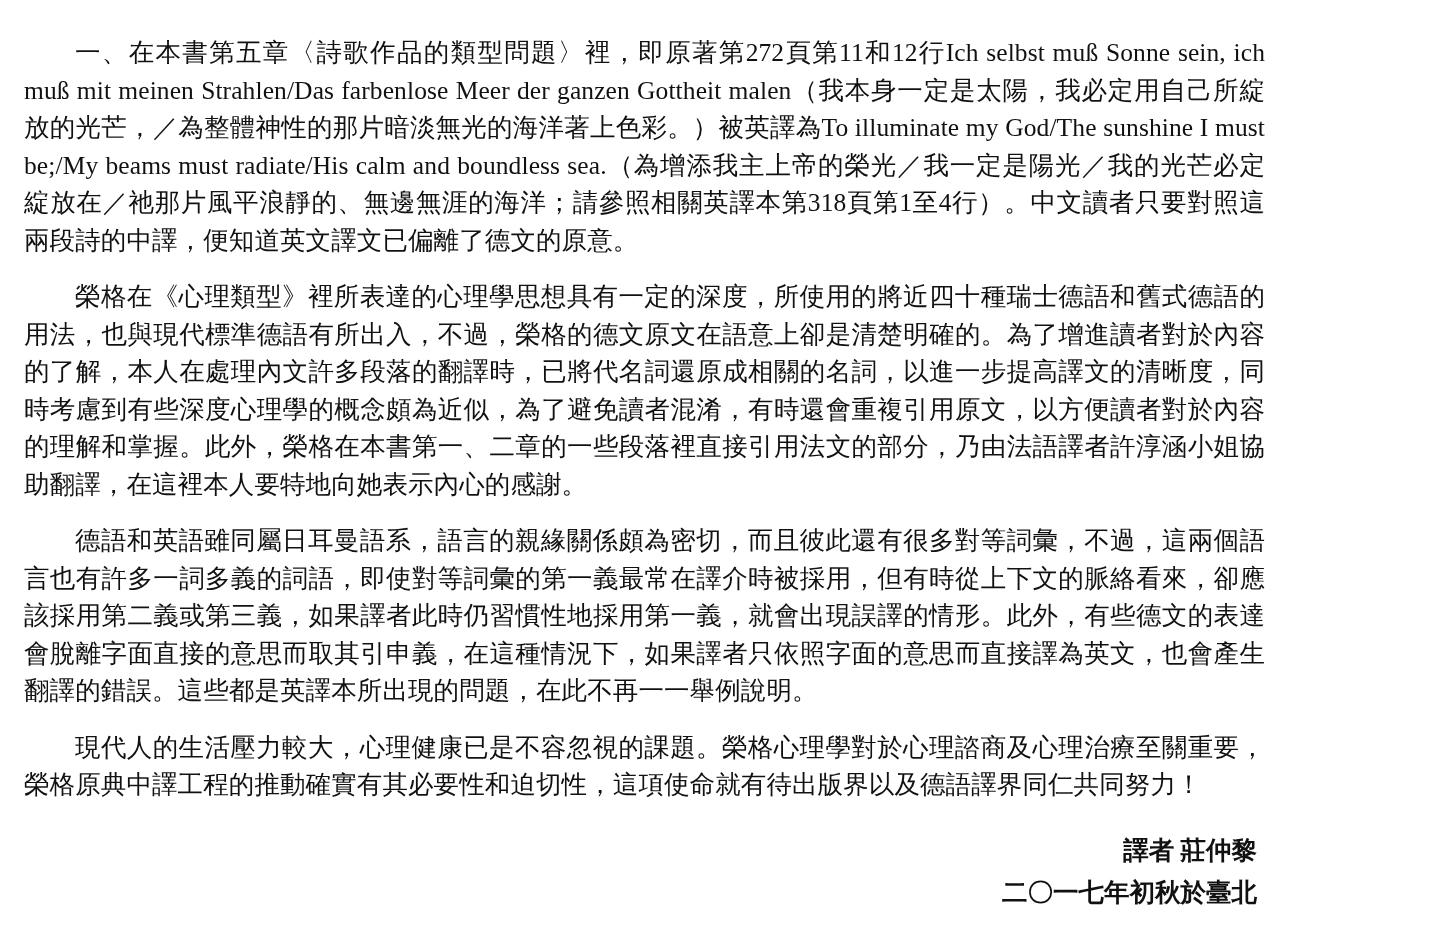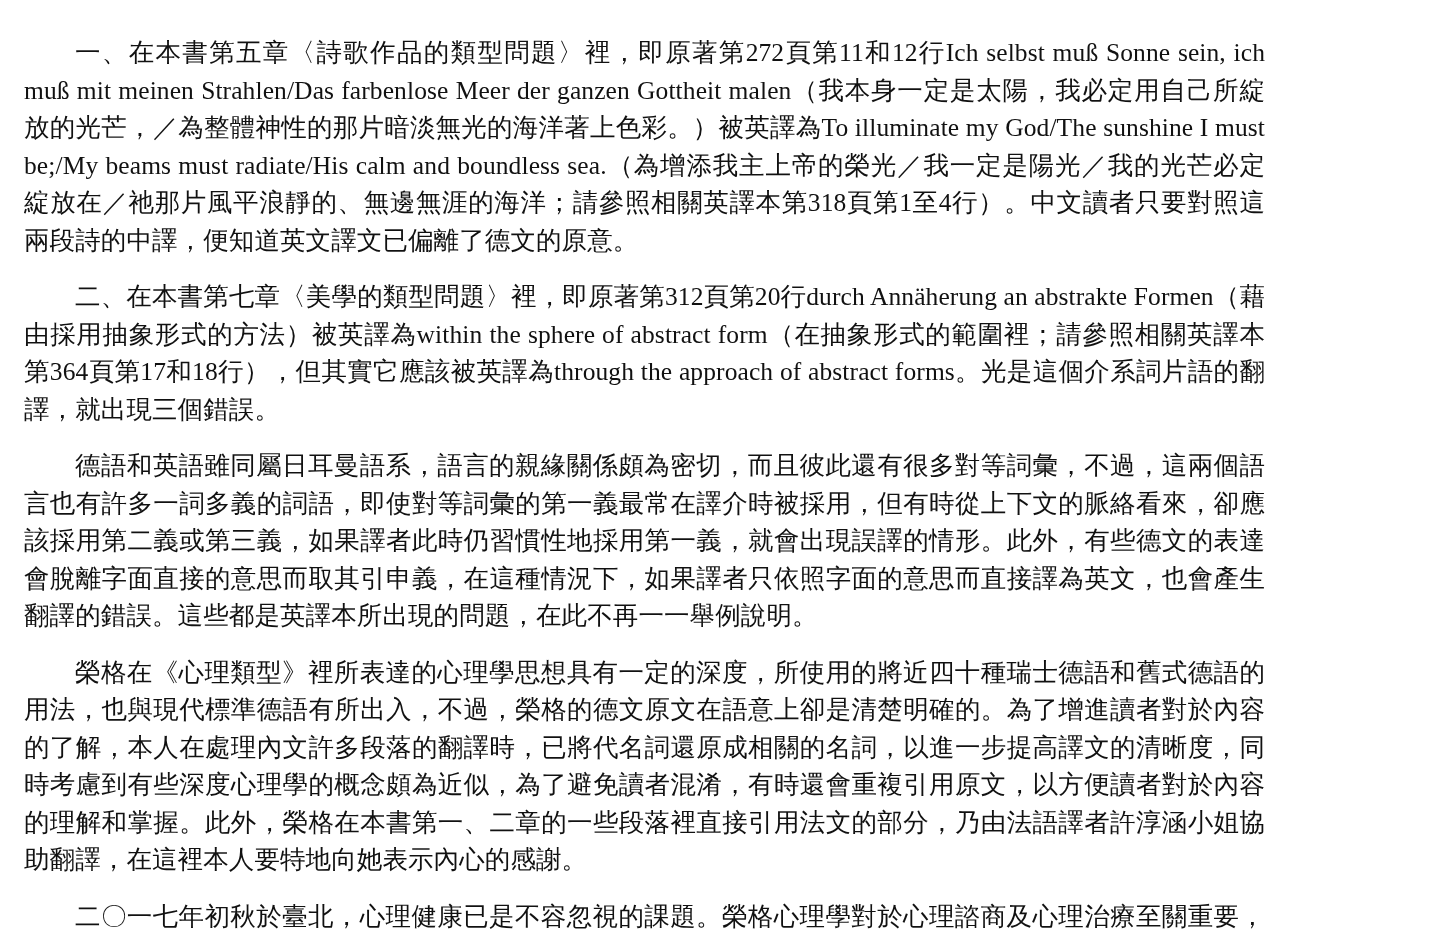--- a/index.html
+++ b/index.html
@@ -46,23 +46,22 @@
     display: block;
     font-weight: bold;
   }
 </style>
 </head>
 <body>
 
 <div class="page">
 
   <p class="para">一、在本書第五章〈詩歌作品的類型問題〉裡，即原著第272頁第11和12行Ich selbst muß Sonne sein, ich muß mit meinen Strahlen/Das farbenlose Meer der ganzen Gottheit malen（我本身一定是太陽，我必定用自己所綻放的光芒，／為整體神性的那片暗淡無光的海洋著上色彩。）被英譯為To illuminate my God/The sunshine I must be;/My beams must radiate/His calm and boundless sea.（為增添我主上帝的榮光／我一定是陽光／我的光芒必定綻放在／祂那片風平浪靜的、無邊無涯的海洋；請參照相關英譯本第318頁第1至4行）。中文讀者只要對照這兩段詩的中譯，便知道英文譯文已偏離了德文的原意。</p>
-  <p class="para">二、在本書第七章〈美學的類型問題〉裡，即原著第312頁第20行durch Annäherung an abstrakte Formen（藉由採用抽象形式的方法）被英譯為within the sphere of abstract form（在抽象形式的範圍裡；請參照相關英譯本第364頁第17和18行），但其實它應該被英譯為through the approach of abstract forms。光是這個介系詞片語的翻譯，就出現三個錯誤。</p>
+  <p class="para">榮格在《心理類型》裡所表達的心理學思想具有一定的深度，所使用的將近四十種瑞士德語和舊式德語的用法，也與現代標準德語有所出入，不過，榮格的德文原文在語意上卻是清楚明確的。為了增進讀者對於內容的了解，本人在處理內文許多段落的翻譯時，已將代名詞還原成相關的名詞，以進一步提高譯文的清晰度，同時考慮到有些深度心理學的概念頗為近似，為了避免讀者混淆，有時還會重複引用原文，以方便讀者對於內容的理解和掌握。此外，榮格在本書第一、二章的一些段落裡直接引用法文的部分，乃由法語譯者許淳涵小姐協助翻譯，在這裡本人要特地向她表示內心的感謝。</p>
   <p class="para">德語和英語雖同屬日耳曼語系，語言的親緣關係頗為密切，而且彼此還有很多對等詞彙，不過，這兩個語言也有許多一詞多義的詞語，即使對等詞彙的第一義最常在譯介時被採用，但有時從上下文的脈絡看來，卻應該採用第二義或第三義，如果譯者此時仍習慣性地採用第一義，就會出現誤譯的情形。此外，有些德文的表達會脫離字面直接的意思而取其引申義，在這種情況下，如果譯者只依照字面的意思而直接譯為英文，也會產生翻譯的錯誤。這些都是英譯本所出現的問題，在此不再一一舉例說明。</p>
-  <p class="para">榮格在《心理類型》裡所表達的心理學思想具有一定的深度，所使用的將近四十種瑞士德語和舊式德語的用法，也與現代標準德語有所出入，不過，榮格的德文原文在語意上卻是清楚明確的。為了增進讀者對於內容的了解，本人在處理內文許多段落的翻譯時，已將代名詞還原成相關的名詞，以進一步提高譯文的清晰度，同時考慮到有些深度心理學的概念頗為近似，為了避免讀者混淆，有時還會重複引用原文，以方便讀者對於內容的理解和掌握。此外，榮格在本書第一、二章的一些段落裡直接引用法文的部分，乃由法語譯者許淳涵小姐協助翻譯，在這裡本人要特地向她表示內心的感謝。</p>
-  <p class="para">二〇一七年初秋於臺北，心理健康已是不容忽視的課題。榮格心理學對於心理諮商及心理治療至關重要，榮格原典中譯工程的推動確實有其必要性和迫切性，這項使命就有待出版界以及德語譯界同仁共同努力！</p>
+  <p class="para">現代人的生活壓力較大，心理健康已是不容忽視的課題。榮格心理學對於心理諮商及心理治療至關重要，榮格原典中譯工程的推動確實有其必要性和迫切性，這項使命就有待出版界以及德語譯界同仁共同努力！</p>
 
   <div class="signoff">
     <span class="line">譯者 莊仲黎</span>
     <span class="line">二〇一七年初秋於臺北</span>
   </div>
 
 </div>
 
 </body></html>

